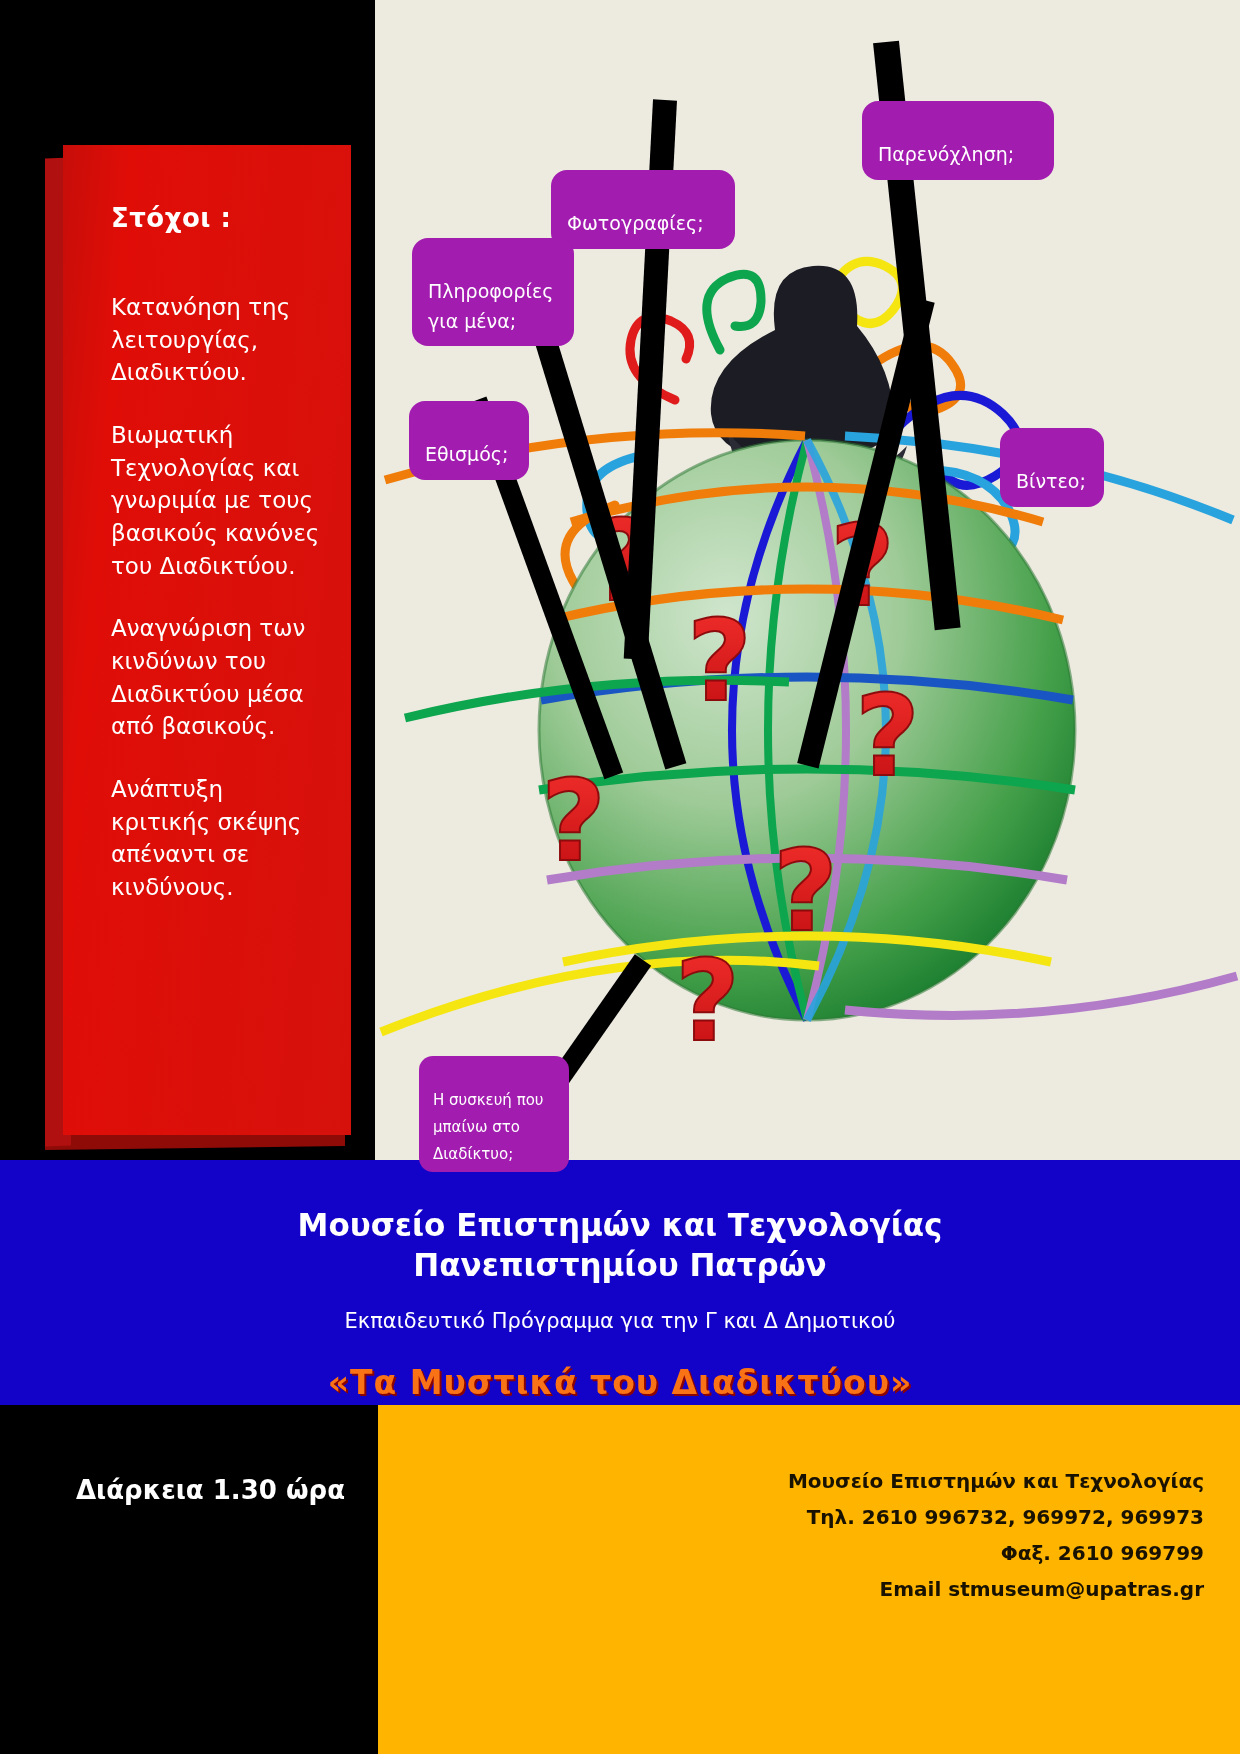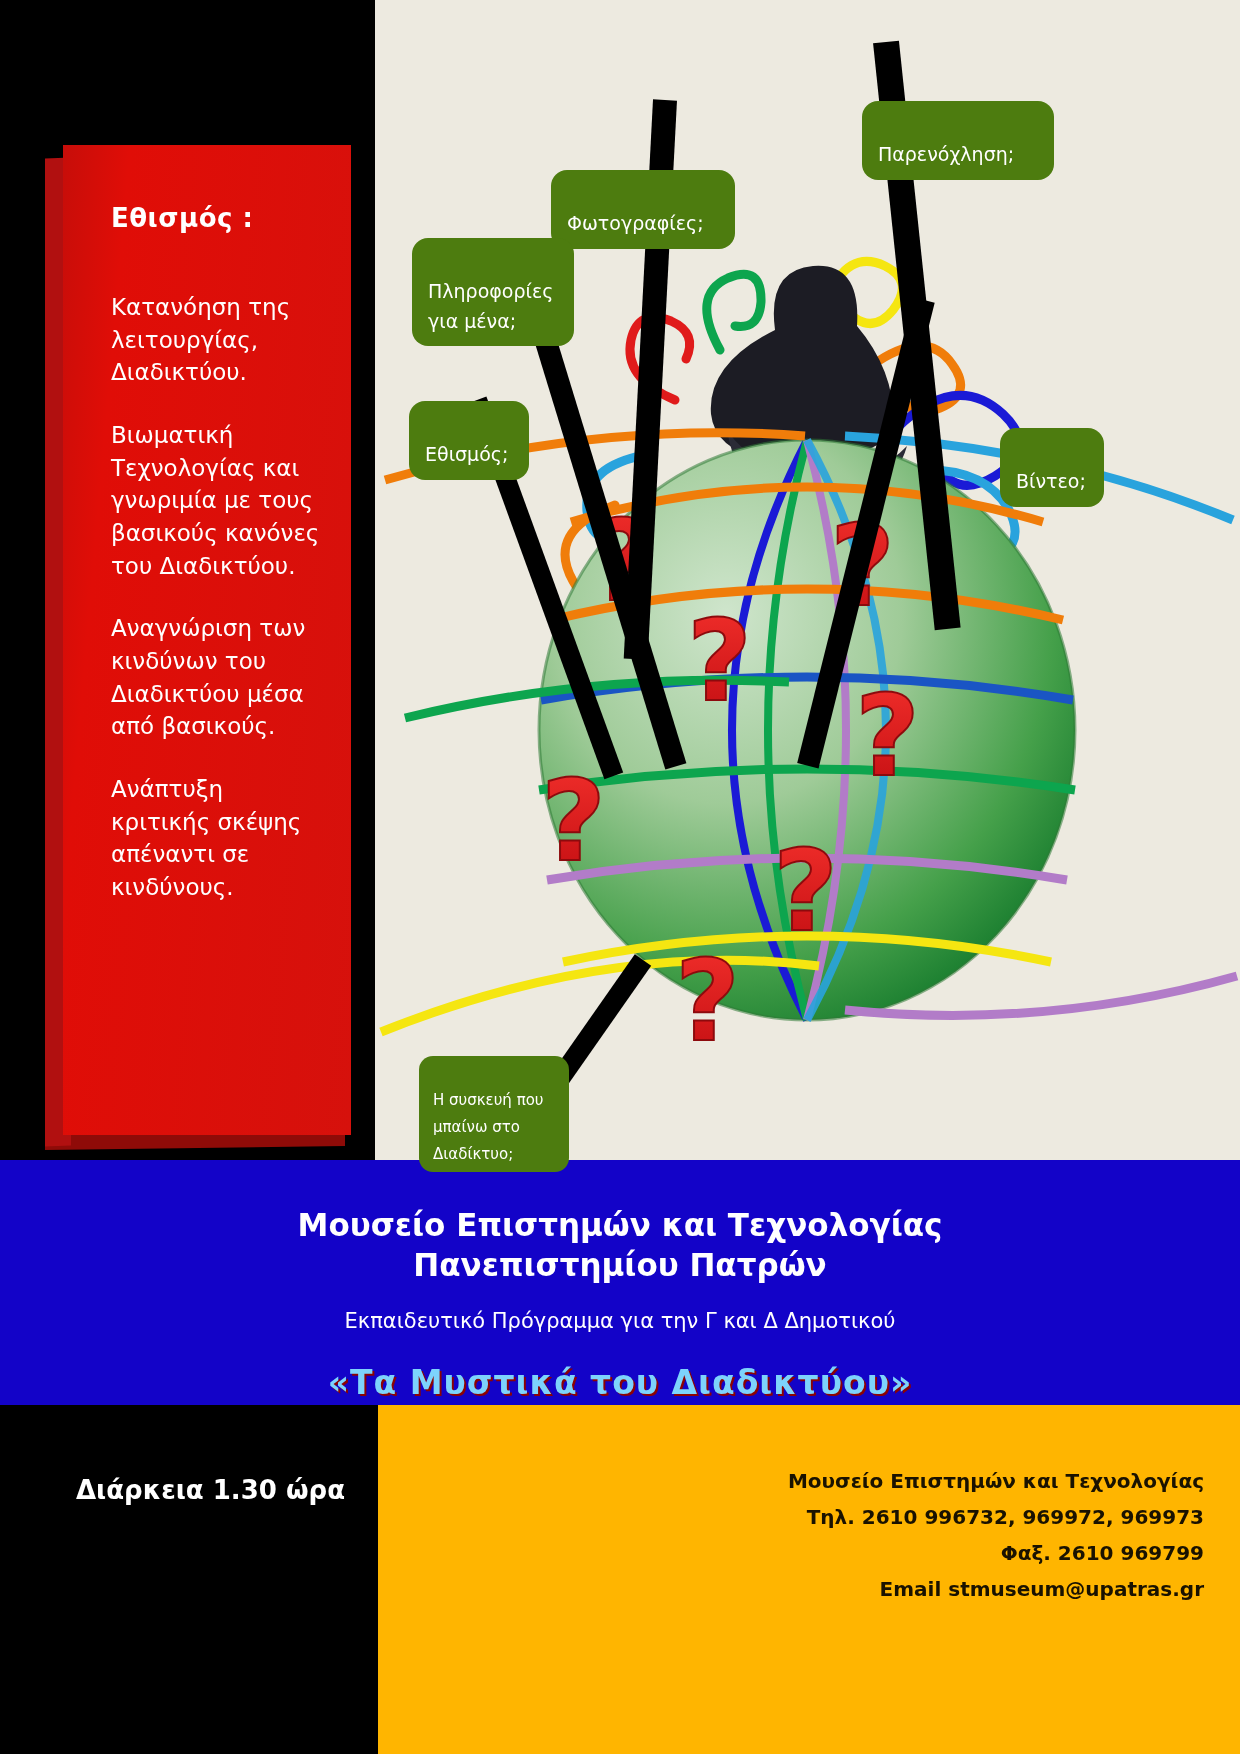--- a/index.html
+++ b/index.html
@@ -52,21 +52,21 @@
   #goals-card .goal{
     font-size:23px;line-height:1.42;margin:0 0 30px 0;font-weight:400;
   }
 
   
   .globe-wrap{position:absolute;left:0;top:0;width:865px;height:1160px;}
 
   
   .bubble{
     position:absolute;
-    background:#4d7c0f;
+    background:#a21caf;
     color:#ffffff;
     border-radius:16px;
     padding:10px 16px;
     font-size:19px;
     line-height:1.55;
     z-index:40;
     white-space:pre-line;
     font-family:"DejaVu Sans","Liberation Sans",sans-serif;
   }
   .bubble.small{font-size:15px;line-height:1.8;border-radius:14px;padding:4px 14px;}
@@ -80,21 +80,21 @@
     color:#ffffff;
   }
   #blue-band .museum{
     font-size:31px;font-weight:bold;line-height:1.28;margin:0;padding-top:46px;
   }
   #blue-band .program{
     font-size:21px;margin:4px;padding-top:20px;font-weight:400;
   }
   #blue-band .prog-title{
     margin:0;padding-top:26px;
-    font-size:33px;font-weight:bold;color:#7dd3fc;
+    font-size:33px;font-weight:bold;color:#f97316;
     letter-spacing:1px;
     text-shadow:2px 2px 0 #8c0303;
   }
 
   
   #bottom-left{
     position:absolute;left:0;top:1405px;width:378px;height:349px;
     background:#000000;
   }
   #duration{
@@ -231,21 +231,21 @@
 
     <div class="bubble small" style="left:419px;top:1056px;width:122px;">
       <span>Η συσκευή που
 μπαίνω  στο
 Διαδίκτυο;</span>
     </div>
 
     <div id="goals-shadow"></div>
     <div id="goals-side"></div>
     <div id="goals-card">
-      <p class="goals-title">Εθισμός :</p>
+      <p class="goals-title">Στόχοι :</p>
       <p class="goal">Κατανόηση της λειτουργίας, Διαδικτύου.</p>
       <p class="goal">Βιωματική Τεχνολογίας και γνωριμία με τους βασικούς κανόνες του Διαδικτύου.</p>
       <p class="goal">Αναγνώριση των  κινδύνων του Διαδικτύου μέσα από βασικούς.</p>
       <p class="goal">Ανάπτυξη κριτικής σκέψης απέναντι σε κινδύνους.</p>
     </div>
   </div>
 
   <div id="blue-band">
     <p class="museum">
       <span>Μουσείο  Επιστημών και Τεχνολογίας</span><br>

